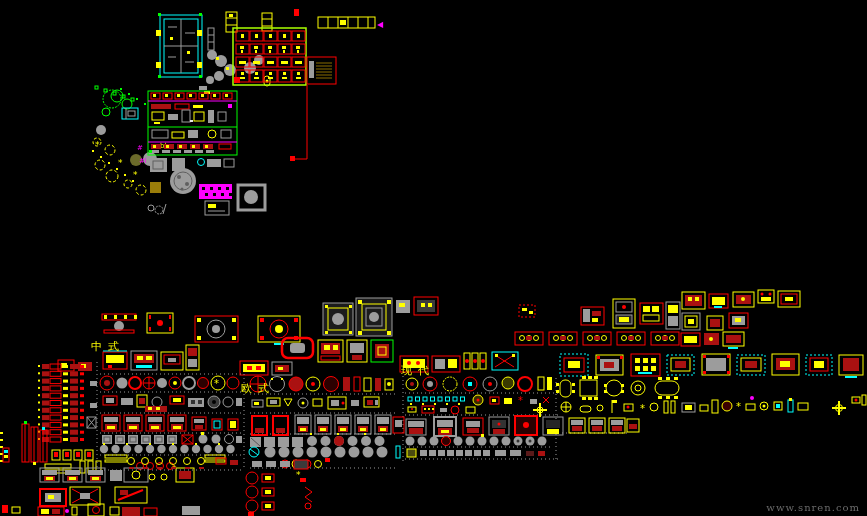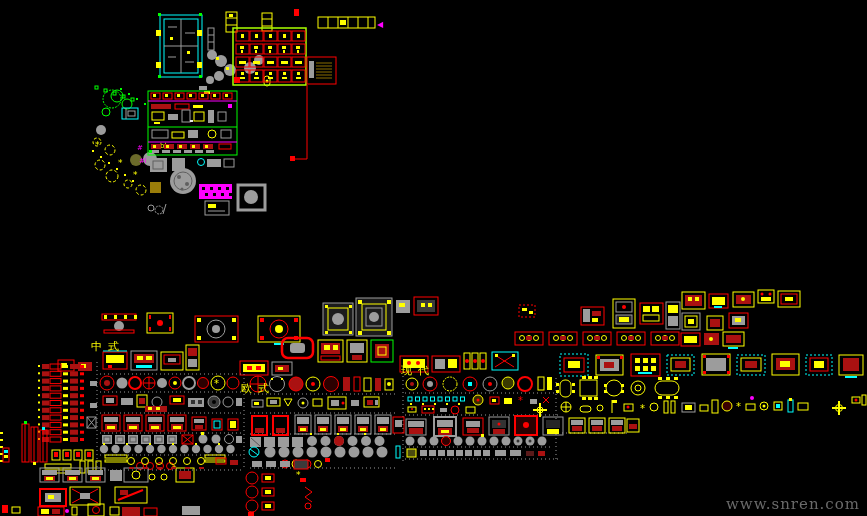--- a/index.html
+++ b/index.html
@@ -2,21 +2,21 @@
 <html><head>
 <meta charset="utf-8">
 <style>
   html,body{margin:0;padding:0;background:#000;}
   .stage{position:relative;width:867px;height:516px;background:#000;overflow:hidden;font-family:"DejaVu Sans",sans-serif;}
   .stage svg{position:absolute;left:0;top:0;}
   .lbl{position:absolute;color:#ffff00;font-size:11px;letter-spacing:6px;line-height:1;white-space:nowrap;}
   .lbl-zh{left:91px;top:341px;}
   .lbl-os{left:241px;top:341px;margin-top:42px;}
   .lbl-xd{left:401px;top:341px;margin-top:24px;}
-  .wm{position:absolute;right:7px;bottom:3px;color:#6a6a6a;font-family:"DejaVu Serif",serif;font-size:15px;letter-spacing:1px;}
+  .wm{position:absolute;right:7px;bottom:3px;color:#6a6a6a;font-family:"DejaVu Serif",serif;font-size:10px;letter-spacing:1px;}
 </style>
 </head>
 <body>
 
 <div class="stage">
   <svg width="867" height="516" viewBox="0 0 867 516" xmlns="http://www.w3.org/2000/svg" style="background: rgb(0, 0, 0);">
       <rect x="160" y="15" width="42" height="62" stroke="#00ffff" fill="none" stroke-width="1"></rect>
       <rect x="164" y="19" width="34" height="54" stroke="#00ffff" fill="none" stroke-width="1"></rect>
       <line x1="181" y1="19" x2="181" y2="73" stroke="#9c9c9c" fill="none" stroke-width="1"></line>
       <line x1="164" y1="46" x2="198" y2="46" stroke="#9c9c9c" fill="none" stroke-width="1"></line>

